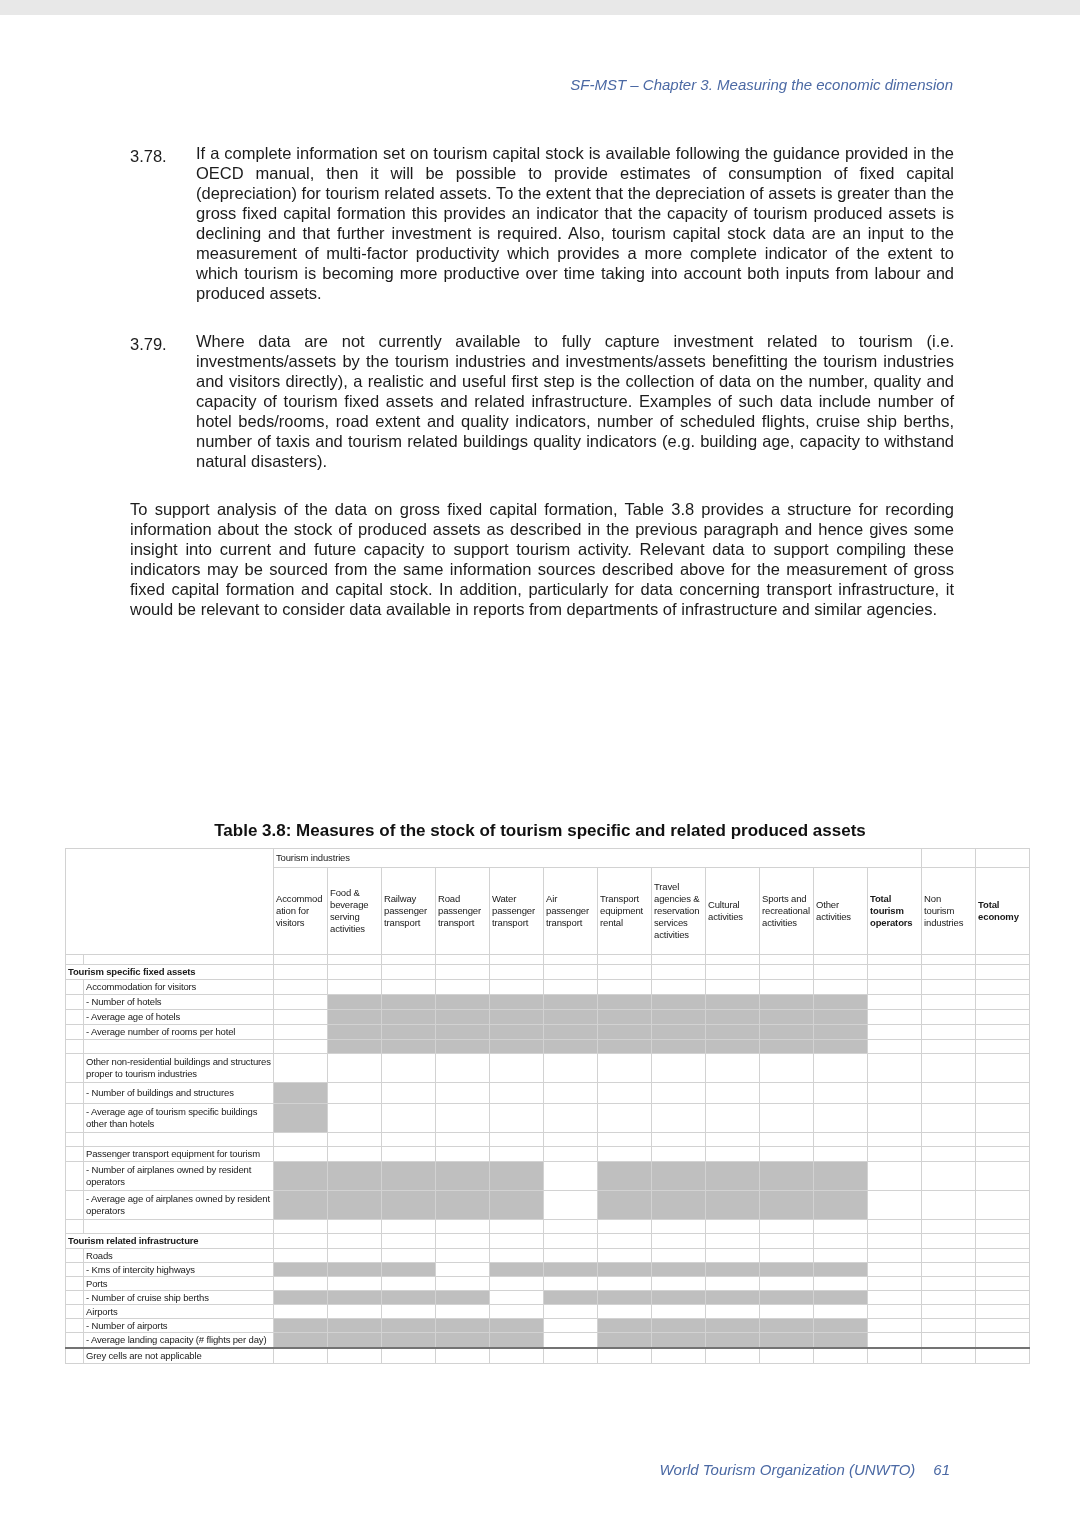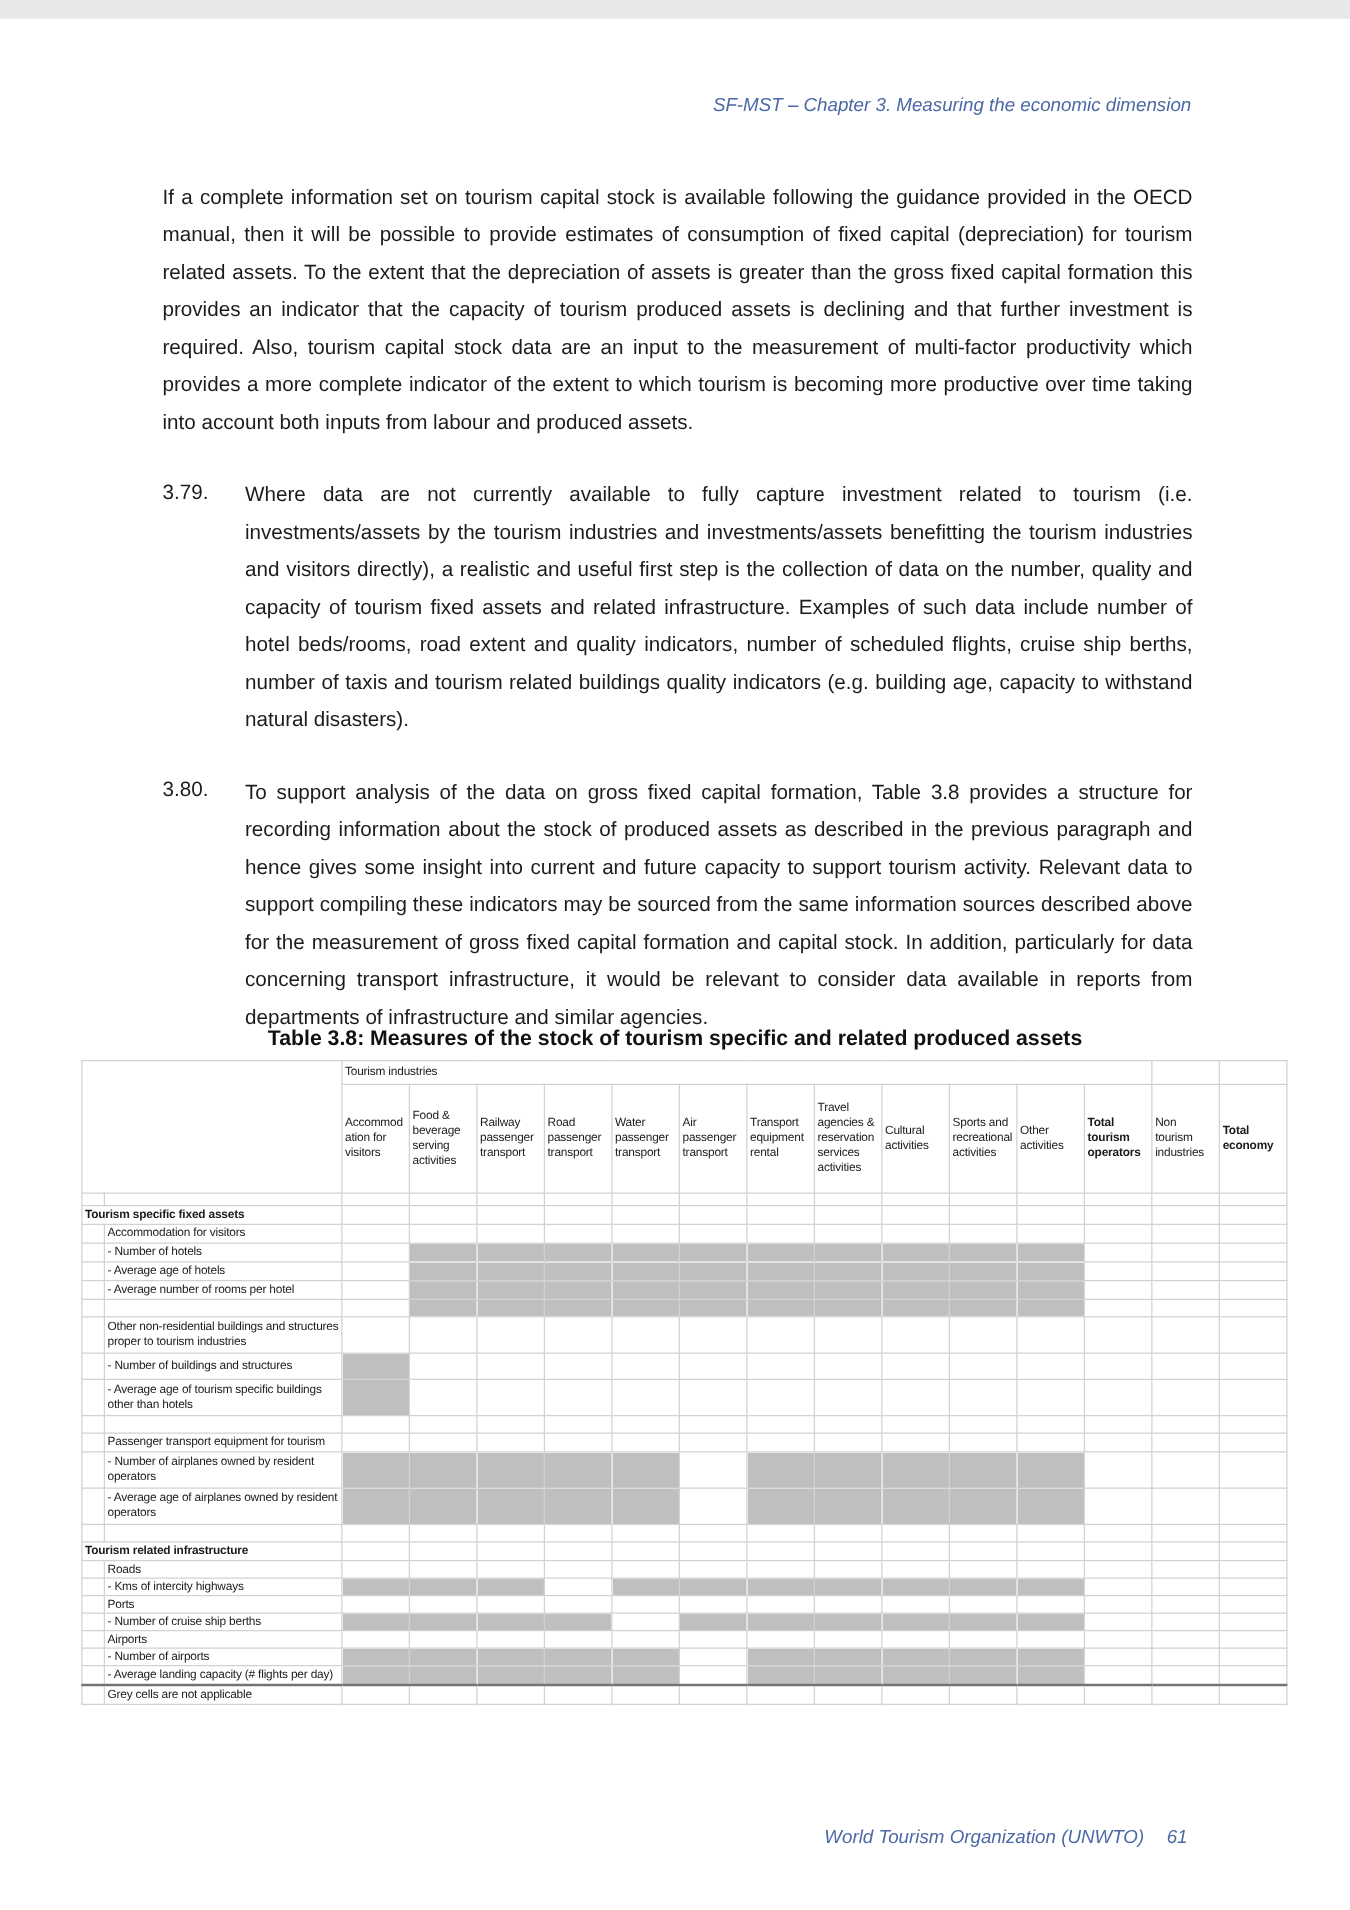--- a/index.html
+++ b/index.html
@@ -8,21 +8,21 @@
     font-family:"Liberation Sans", sans-serif;color:#1c1c1c;overflow:hidden;
     margin:15px auto;
   }
   .doc-header{
     position:absolute;top:61px;right:127px;
     font-size:15px;font-style:italic;color:#4b69a4;
   }
   .body-text{position:absolute;left:130px;top:128px;width:824px;}
   .para{display:flex;margin-bottom:28px;}
   .para-num{flex:none;width:66px;font-size:16.5px;line-height:26.6px;}
-  .para-body{flex:1;font-size:16.5px;line-height:30px;text-align:justify;}
+  .para-body{flex:1;font-size:16.5px;line-height:20px;text-align:justify;}
   .table-title{
     position:absolute;left:0;width:1080px;top:806px;text-align:center;
     font-size:17px;font-weight:bold;color:#111;
   }
   table.assets{
     position:absolute;left:65px;top:833px;width:965px;
     border-collapse:collapse;table-layout:fixed;
     font-size:9.5px;letter-spacing:-0.15px;line-height:1.25;color:#1a1a1a;
     border:1.5px solid #595959;
   }
@@ -51,28 +51,28 @@
 </style>
 </head>
 <body>
 
 <div class="page">
 
   <div class="doc-header">SF-MST – Chapter 3. Measuring the economic dimension</div>
 
   <div class="body-text">
     <div class="para">
+      <div class="para-num">3.78.</div>
       <div class="para-body">If a complete information set on tourism capital stock is available following the guidance provided in the OECD manual, then it will be possible to provide estimates of consumption of fixed capital (depreciation) for tourism related assets. To the extent that the depreciation of assets is greater than the gross fixed capital formation this provides an indicator that the capacity of tourism produced assets is declining and that further investment is required. Also, tourism capital stock data are an input to the measurement of multi-factor productivity which provides a more complete indicator of the extent to which tourism is becoming more productive over time taking into account both inputs from labour and produced assets.</div>
     </div>
     <div class="para">
       <div class="para-num">3.79.</div>
       <div class="para-body">Where data are not currently available to fully capture investment related to tourism (i.e. investments/assets by the tourism industries and investments/assets benefitting the tourism industries and visitors directly), a realistic and useful first step is the collection of data on the number, quality and capacity of tourism fixed assets and related infrastructure. Examples of such data include number of hotel beds/rooms, road extent and quality indicators, number of scheduled flights, cruise ship berths, number of taxis and tourism related buildings quality indicators (e.g. building age, capacity to withstand natural disasters).</div>
     </div>
     <div class="para">
-      <div class="para-num">3.80.</div>
       <div class="para-body">To support analysis of the data on gross fixed capital formation, Table 3.8 provides a structure for recording information about the stock of produced assets as described in the previous paragraph and hence gives some insight into current and future capacity to support tourism activity. Relevant data to support compiling these indicators may be sourced from the same information sources described above for the measurement of gross fixed capital formation and capital stock. In addition, particularly for data concerning transport infrastructure, it would be relevant to consider data available in reports from departments of infrastructure and similar agencies.</div>
     </div>
   </div>
 
   <div class="table-title">Table 3.8: Measures of the stock of tourism specific and related produced assets</div>
 
   <table class="assets">
       <colgroup>
         <col style="width: 18px;">
         <col style="width: 190px;">

